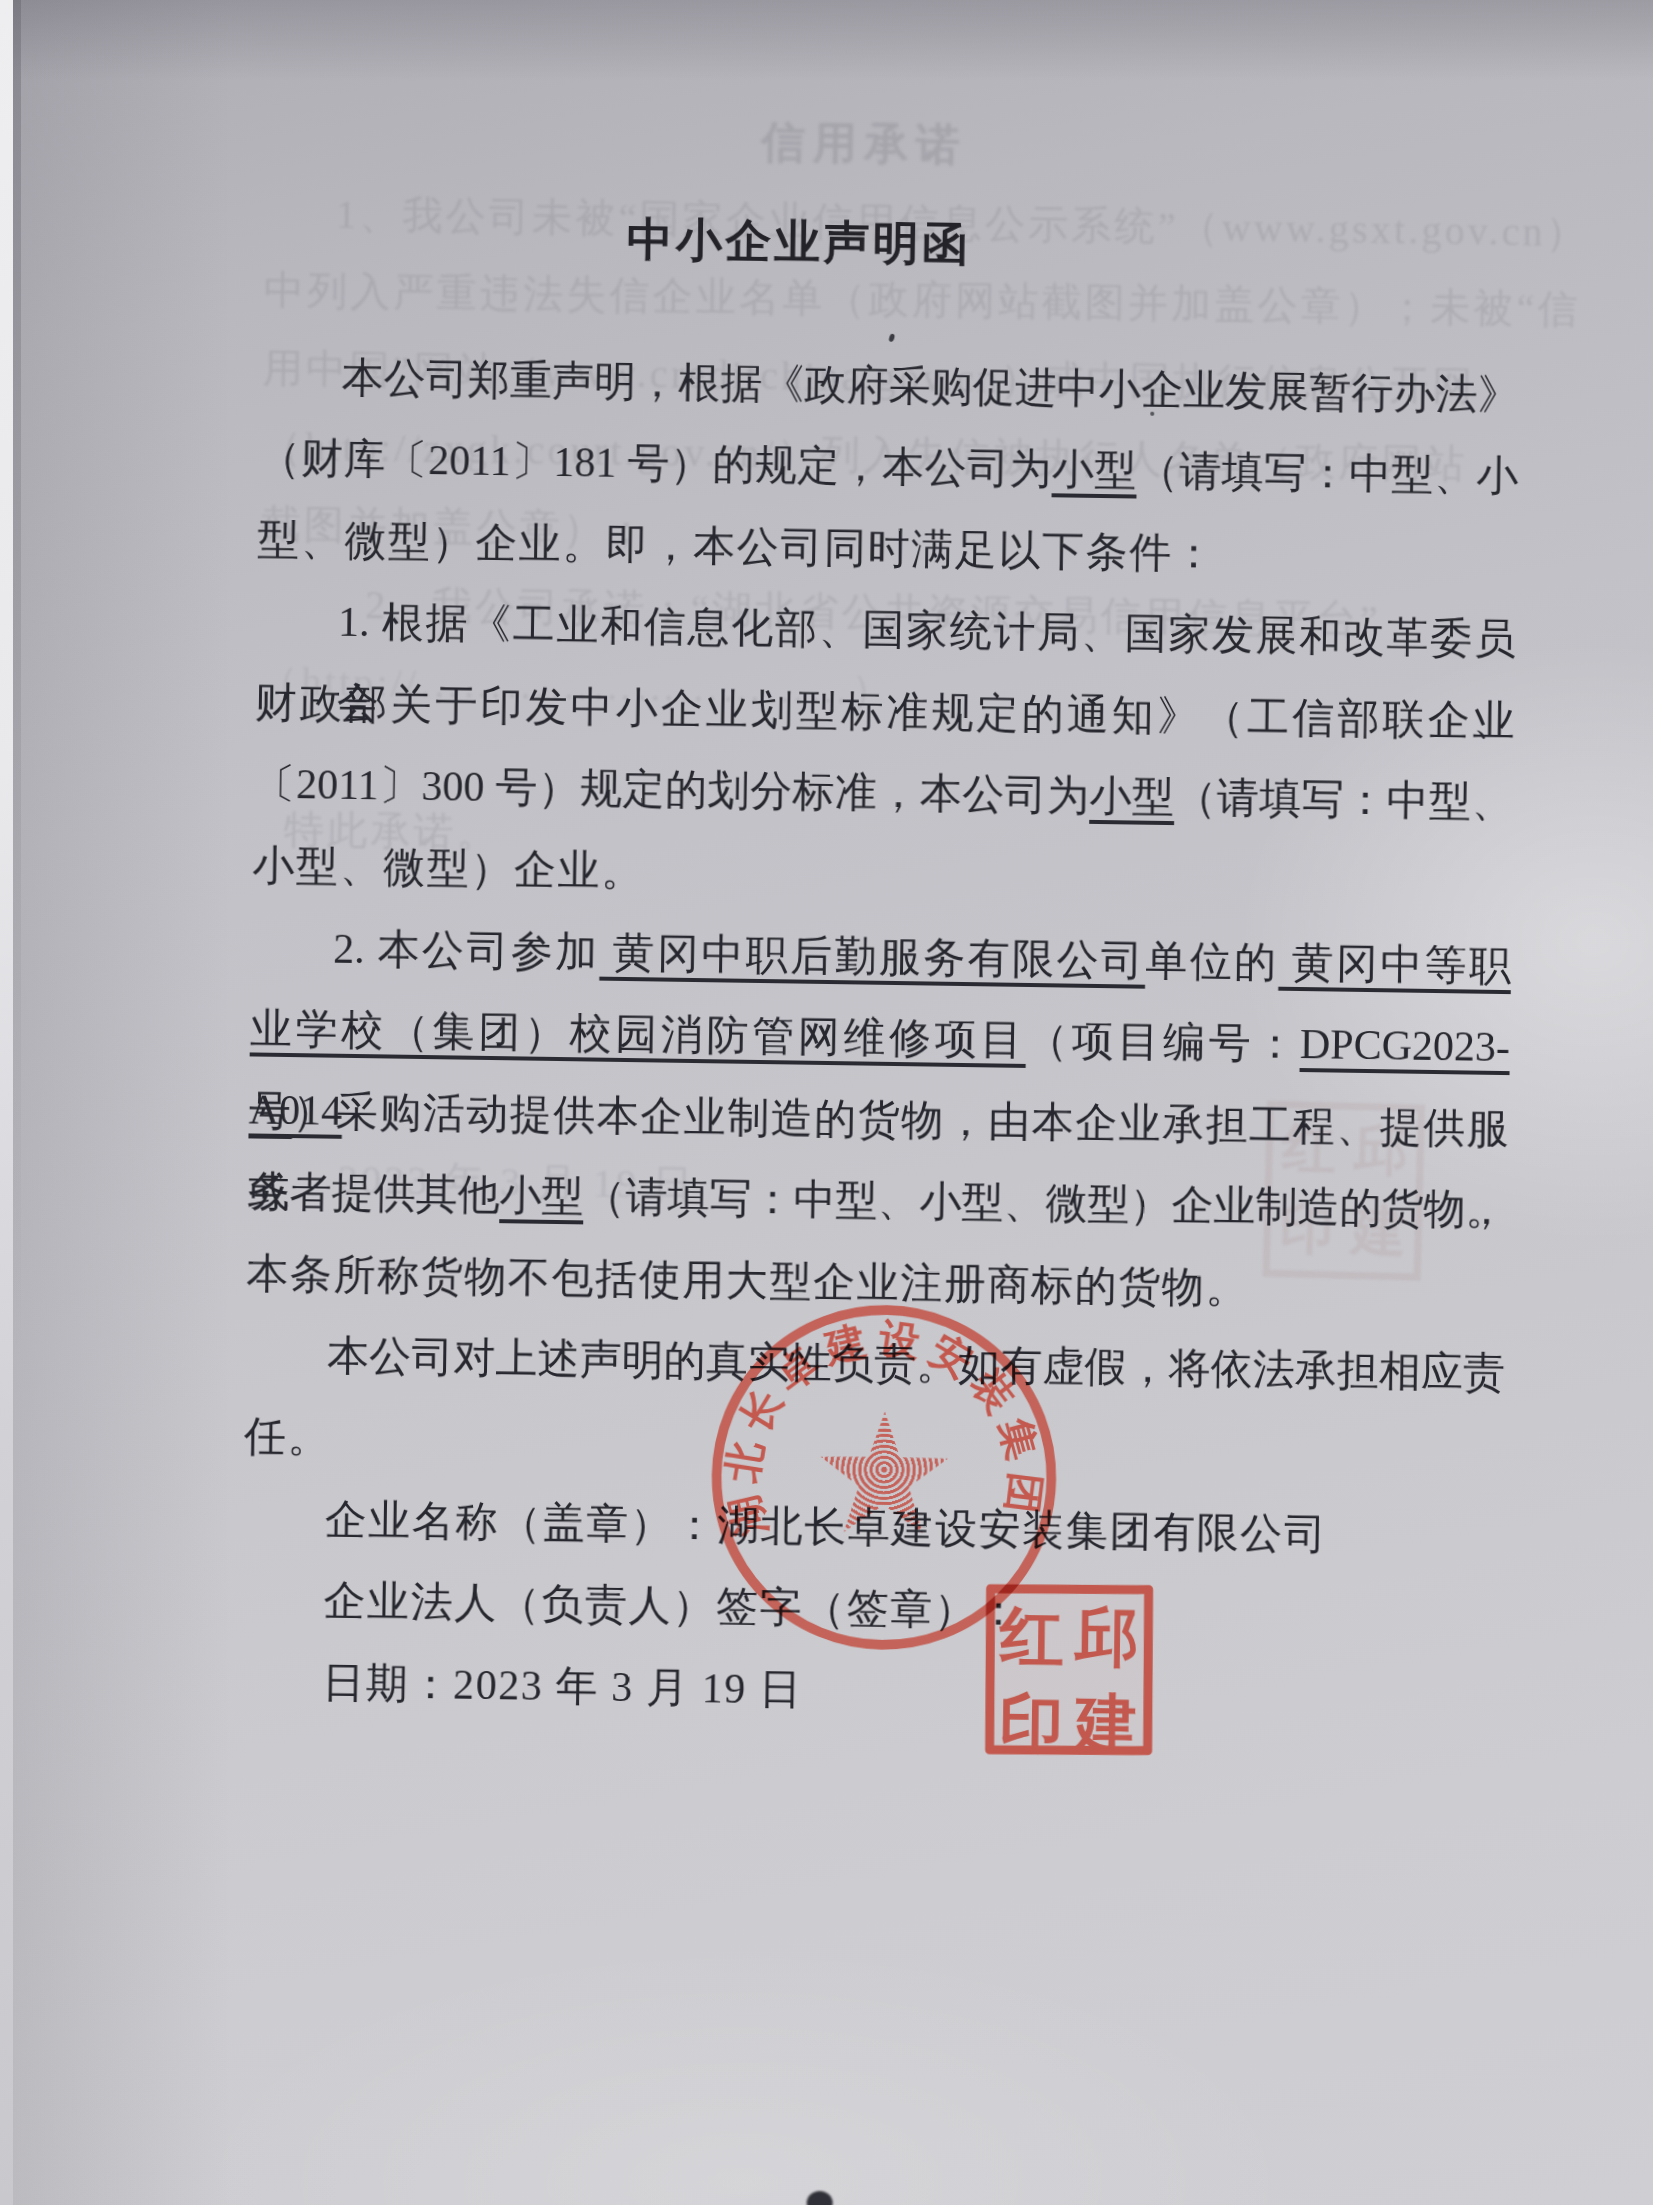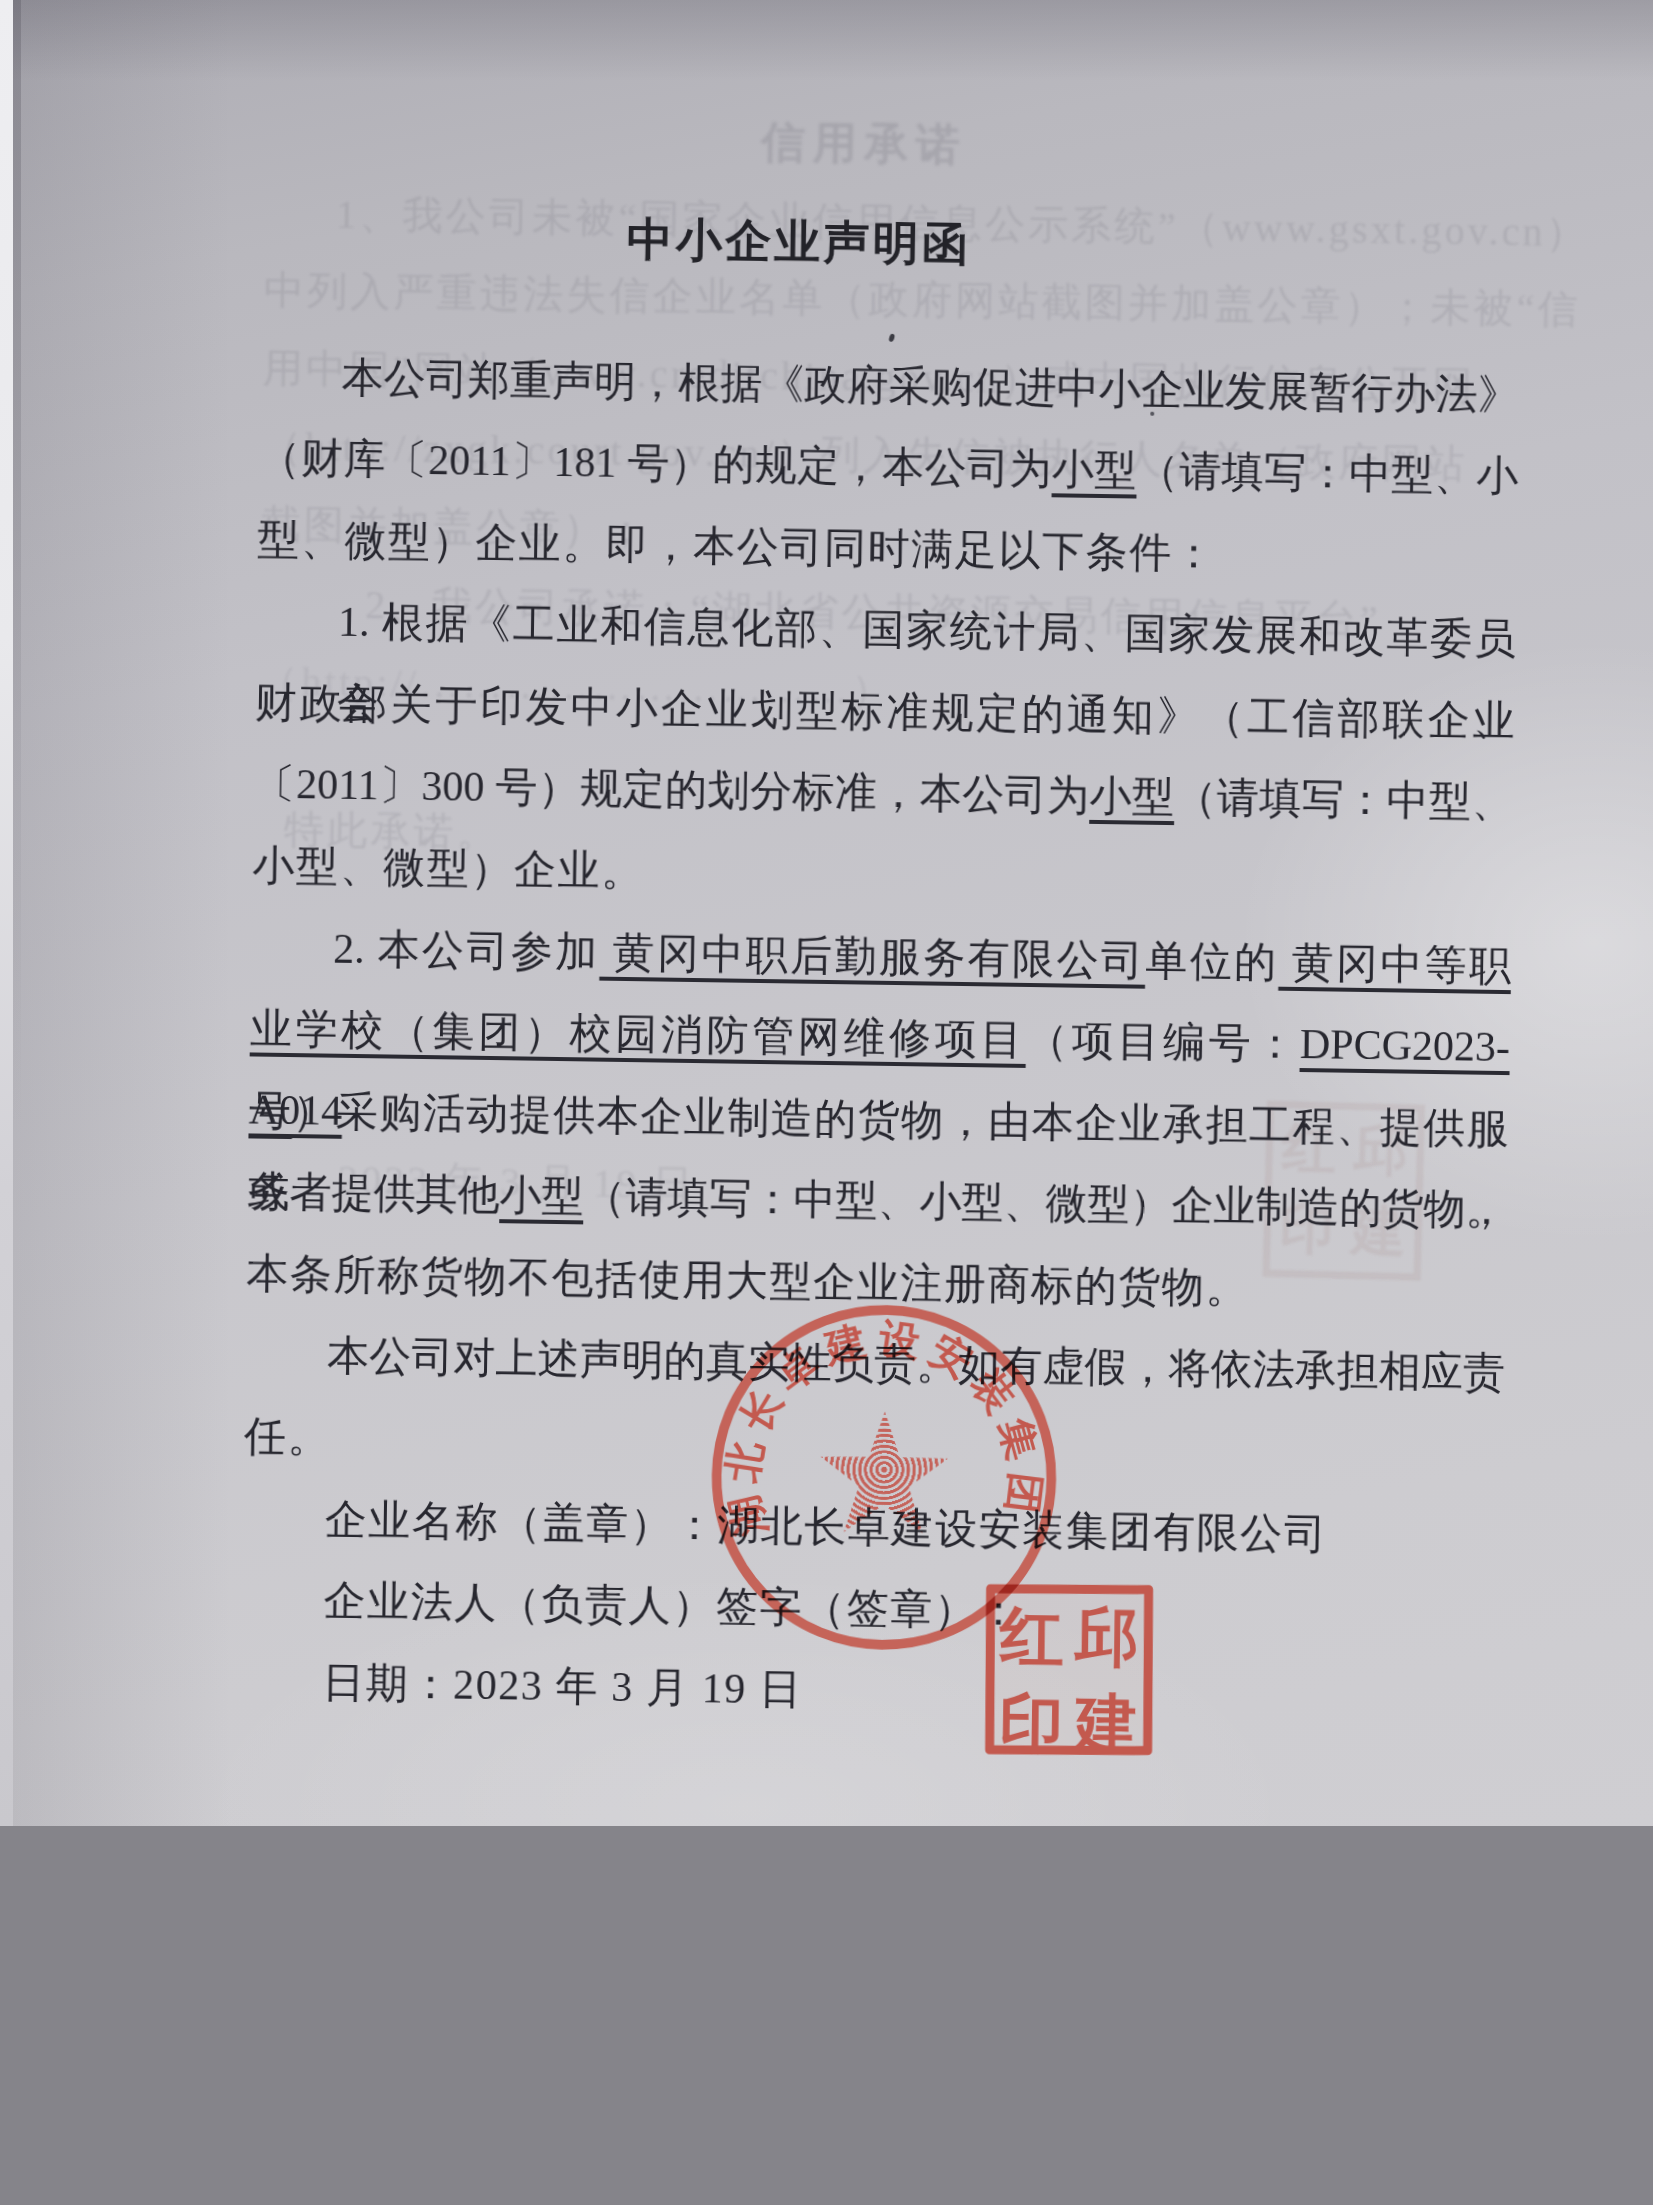--- a/index.html
+++ b/index.html
@@ -1,16 +1,16 @@
 <!DOCTYPE html>
 <html style="--ink: #27272f; --seal-red: #c24f43;font-size:8.6px"><head>
 <meta charset="utf-8">
 <style>
   html,body{margin:0;padding:0;background:#85848a;}
-  .stage{position:relative;width:1654px;height:1826px;overflow:hidden;
+  .stage{position:relative;width:1654px;height:2205px;overflow:hidden;
     background:linear-gradient(170deg,#aeadb4 0%,#b9b8be 14%,#c2c1c7 34%,#c8c7cc 58%,#cdccd0 82%,#cfcED2 100%);
     font-family:"Liberation Serif",serif;}
   .sheen{position:absolute;inset:0;pointer-events:none;background:
     radial-gradient(ellipse 511px 431px at 1594px 942px, rgba(255,255,255,.34), rgba(255,255,255,0) 70%),
     radial-gradient(ellipse 754px 323px at 45% 99%, rgba(255,255,255,.14), rgba(255,255,255,0) 75%),
     linear-gradient(to bottom, rgba(88,86,97,.28), rgba(88,86,97,0) 81px),
     linear-gradient(to right, rgba(88,86,97,.16), rgba(88,86,97,0) 232px);}
   .left-edge{position:absolute;left:0;top:0;width:13px;height:100%;
     background:linear-gradient(to bottom,#eeeef1 0%,#e9e9ec 35%,#d2d1d6 65%,#c9c8cd 100%);}
   .left-seam{position:absolute;left:13px;top:0;width:7.5px;height:62%;

